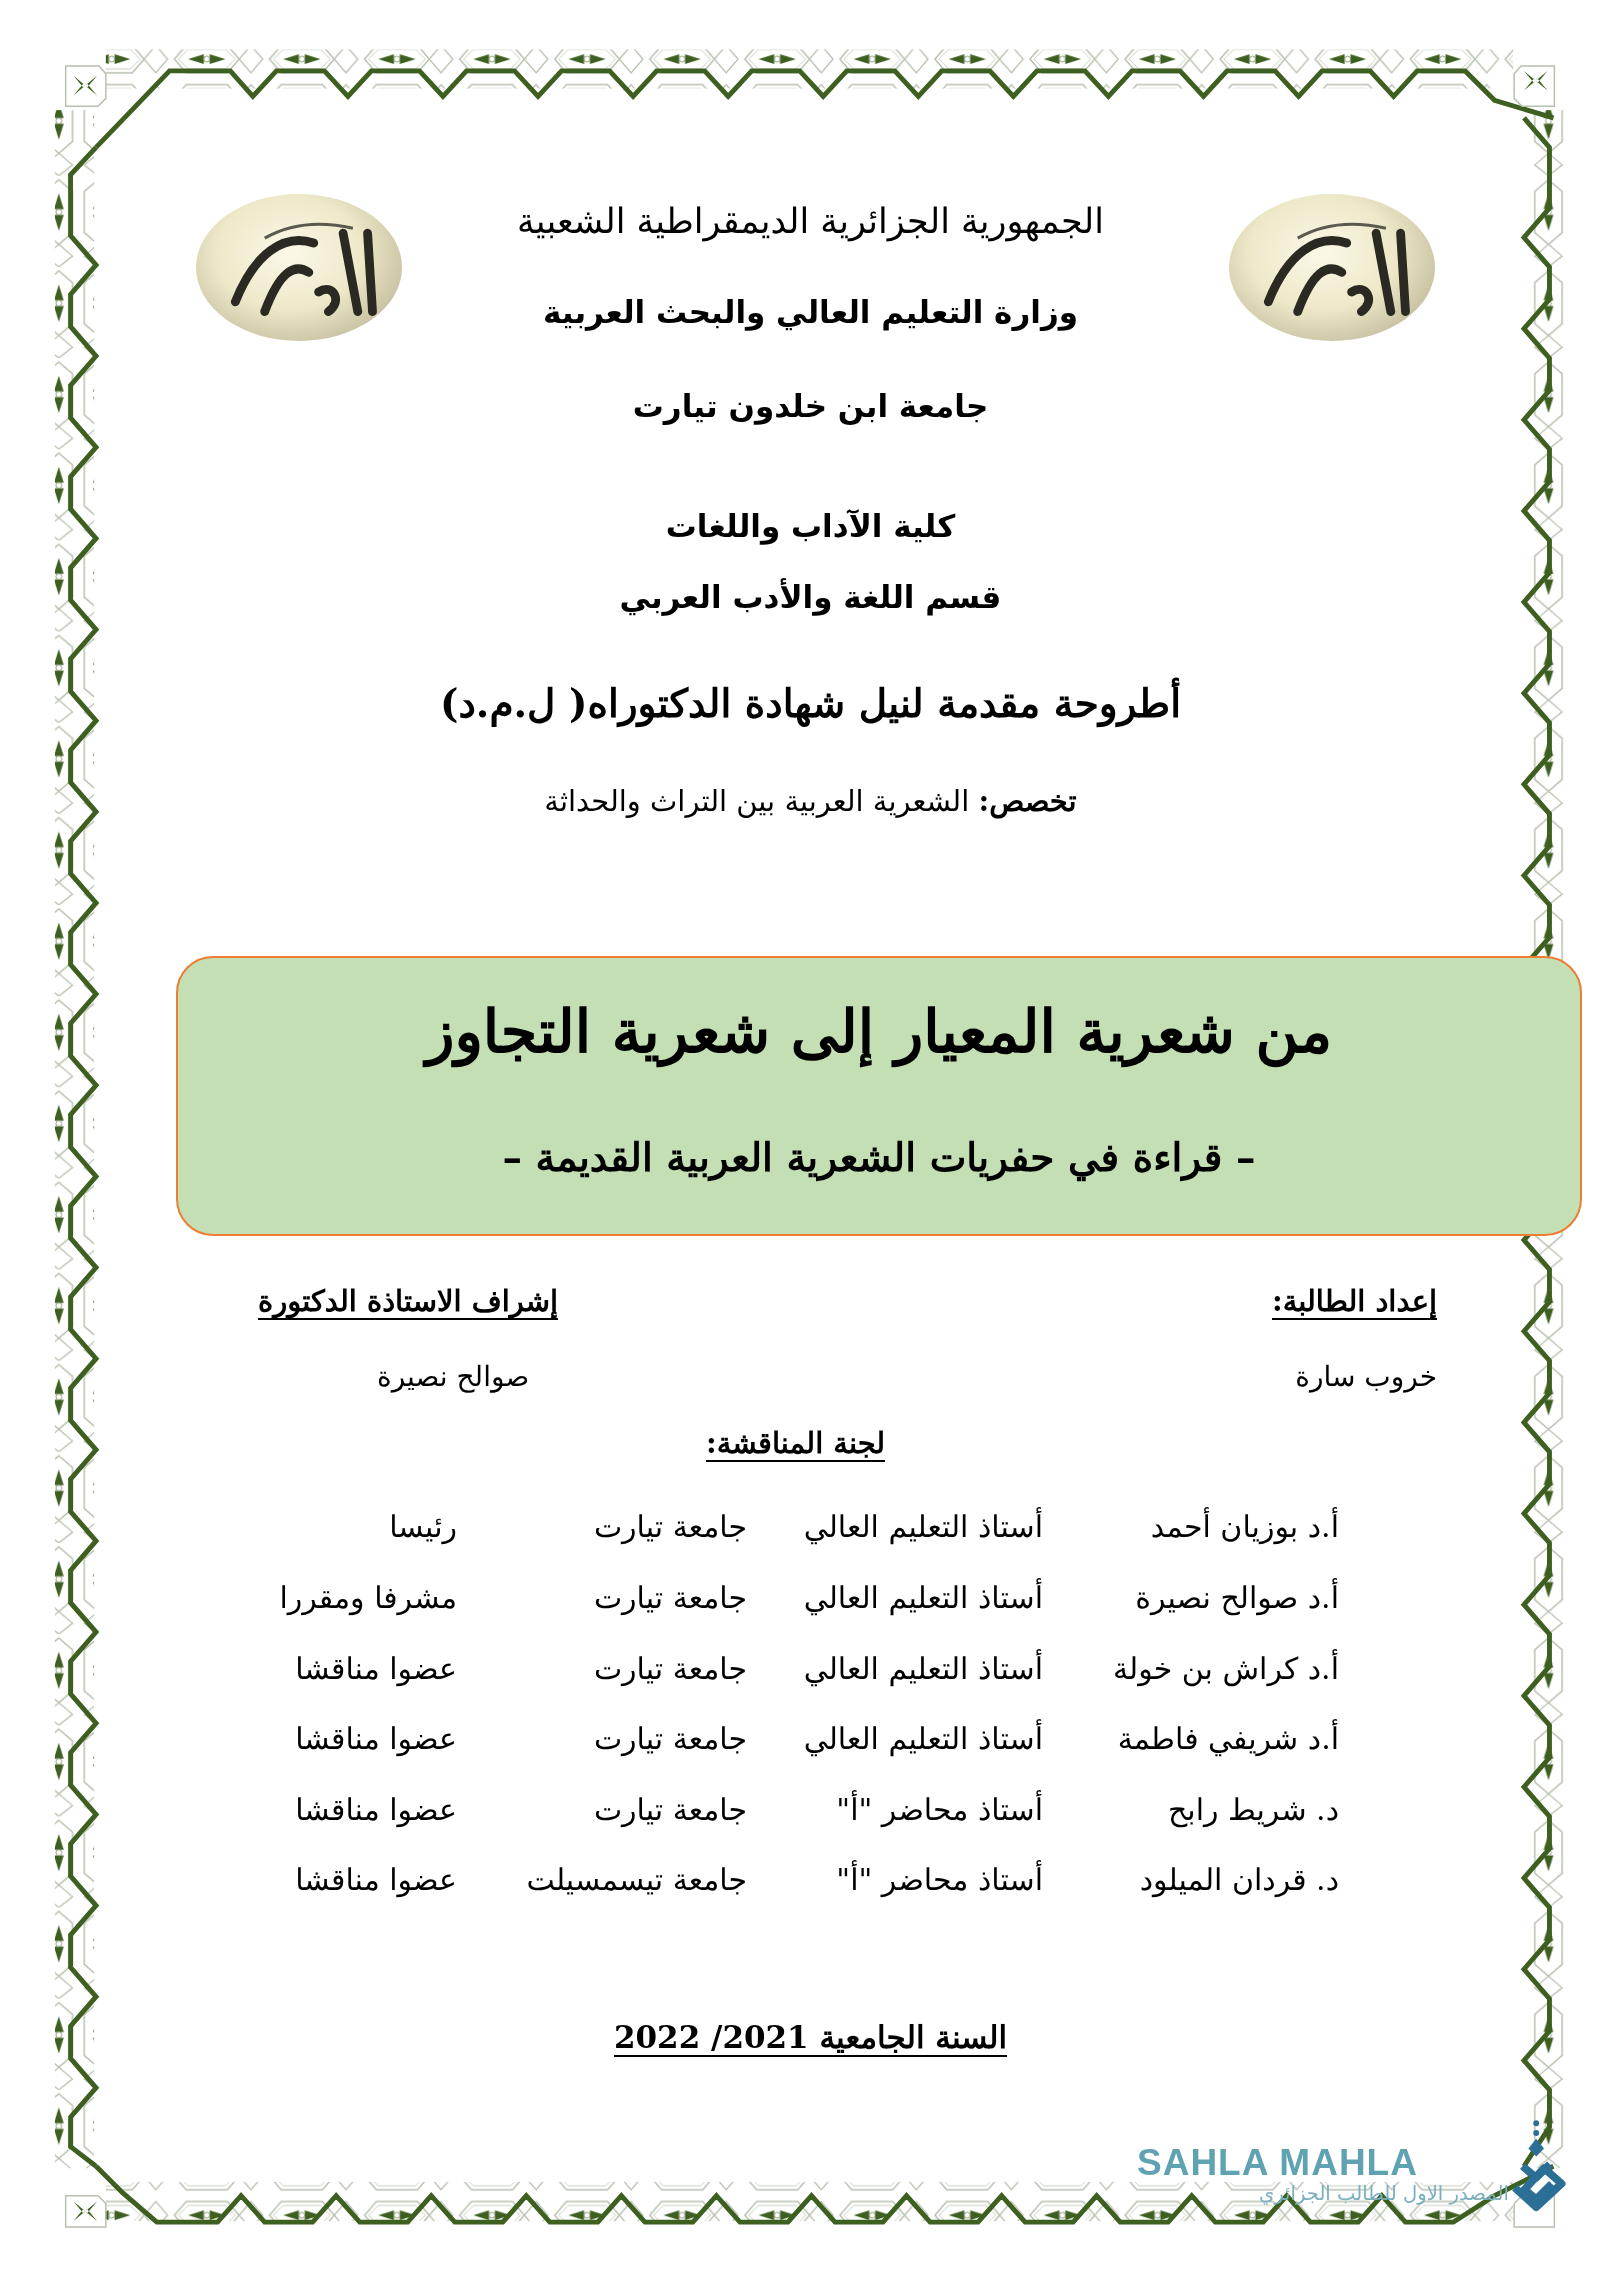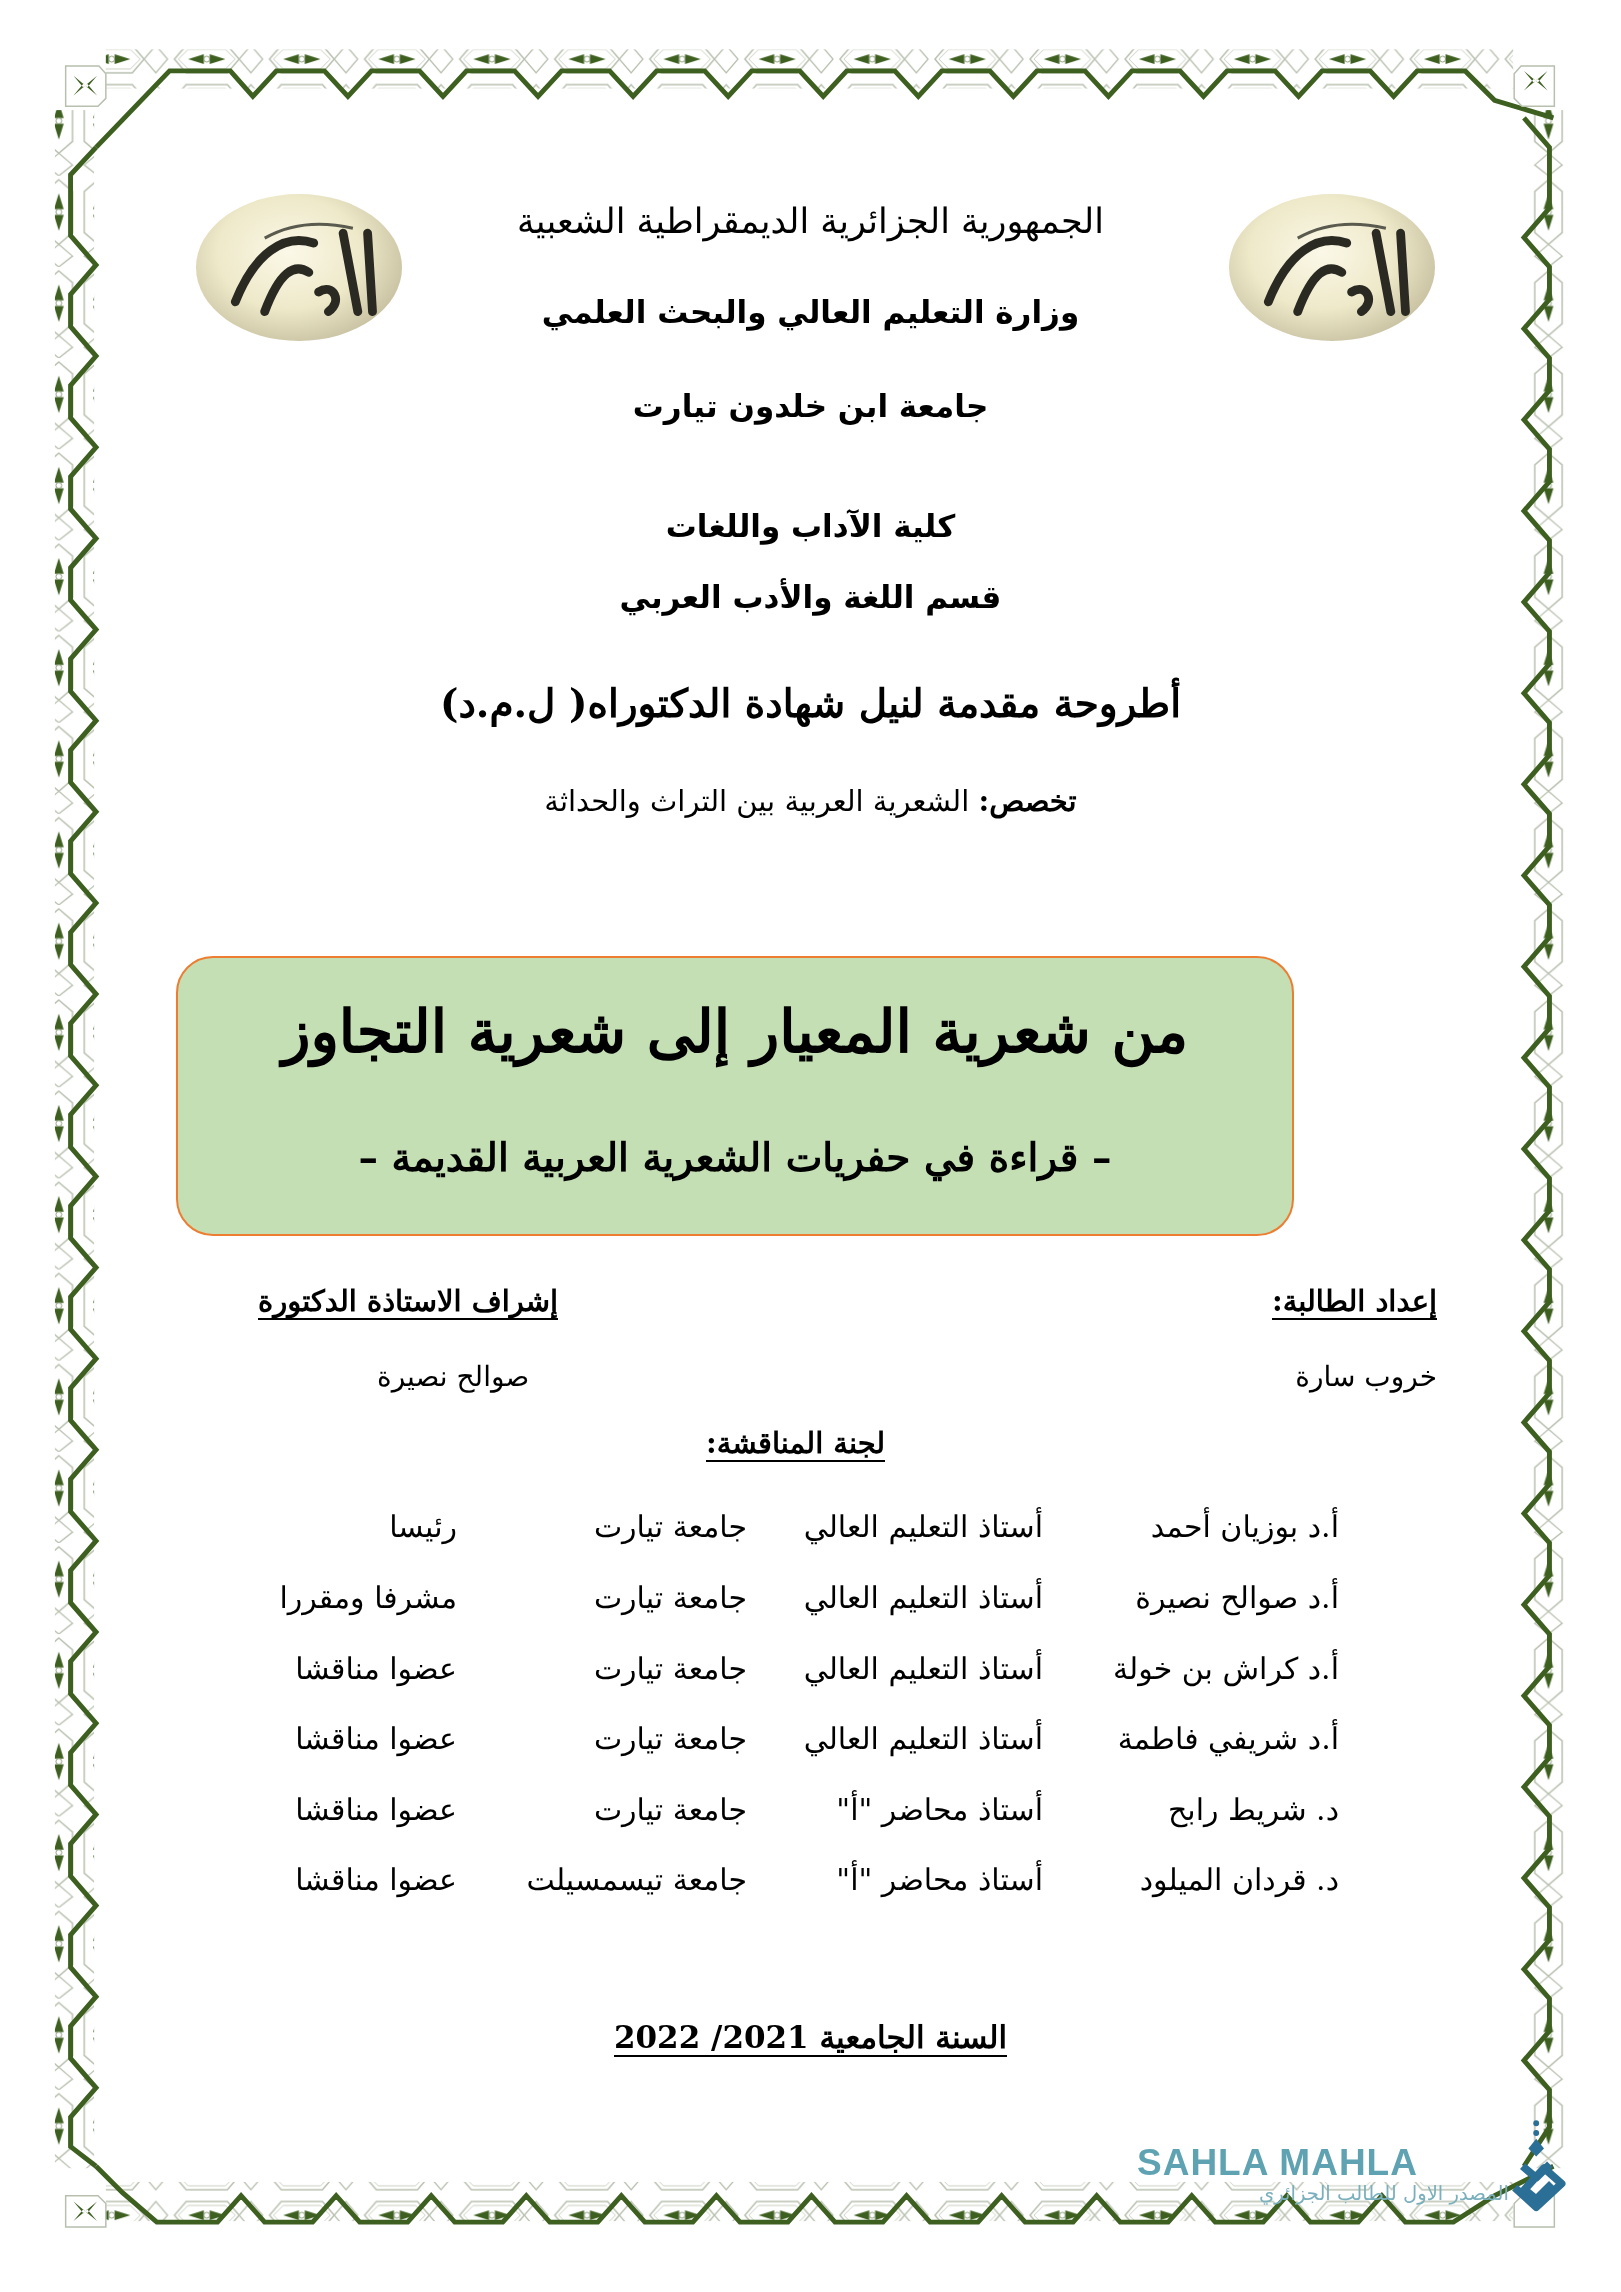--- a/index.html
+++ b/index.html
@@ -6,21 +6,21 @@
   body { width:1621px; height:2293px; position:relative; overflow:hidden;
          font-family:"DejaVu Serif", "Liberation Serif", serif; color:#000; }
   .page { position:absolute; left:0; top:0; width:1621px; height:2293px; }
   .border-svg { position:absolute; left:0; top:0; }
   .abs { position:absolute; }
   .center-line { position:absolute; left:0; width:1621px; text-align:center; direction:rtl; }
   .h-bold { font-family:"DejaVu Sans", "Liberation Sans", sans-serif; font-weight:bold; }
   .logo { position:absolute; width:206px; height:147px; border-radius:50%;
           background: radial-gradient(ellipse at 45% 40%, #fbf8e8 0%, #eee9c9 45%, #c9c3a4 75%, rgba(255,255,255,0) 100%); }
   .logo svg { position:absolute; left:0; top:0; }
-  .title-box { position:absolute; left:176px; top:956px; width:1118px; height:280px;
+  .title-box { position:absolute; left:176px; top:956px; width:1406px; height:280px;
                background:#c5dfb4; border:2.9px solid #ed7d31; border-radius:37px; box-sizing:border-box; }
   .rtl { direction:rtl; }
   .uline { border-bottom:2.9px solid #000; padding-bottom:0; }
   .committee-row { position:absolute; left:0; width:1621px; height:59px; direction:rtl; font-size:30px; }
   .committee-row span { position:absolute; top:0; white-space:nowrap; }
   .watermark { position:absolute; left:1137px; top:2143px; }
 </style>
 </head>
 <body>
 
@@ -76,21 +76,21 @@
     </svg>
   </div>
   <div class="logo" style="left:1229px; top:194px;">
     <svg width="206" height="147" viewBox="0 0 210 150">
       <path d="M40,110 C60,60 90,40 120,50 M70,120 C85,80 100,70 115,80 M150,40 L165,120 M175,40 L180,120 M125,100 C140,90 150,110 135,120" fill="none" stroke="#2a2a22" stroke-width="9" stroke-linecap="round"></path>
       <path d="M70,45 C100,28 130,28 160,35" fill="none" stroke="#5a5a4e" stroke-width="3"></path>
     </svg>
   </div>
 
   <div class="center-line" style="top:201px; font-size:35px;">الجمهورية الجزائرية الديمقراطية الشعبية</div>
-  <div class="center-line h-bold" style="top:294px; font-size:31px;">وزارة التعليم العالي والبحث العلمي</div>
+  <div class="center-line h-bold" style="top:294px; font-size:31px;">وزارة التعليم العالي والبحث العربية</div>
   <div class="center-line h-bold" style="top:388px; font-size:31px;">جامعة ابن خلدون تيارت</div>
   <div class="center-line h-bold" style="top:484px; font-size:31px;margin-top:24px;">كلية الآداب واللغات</div>
   <div class="center-line h-bold" style="top:579px; font-size:31px;">قسم اللغة والأدب العربي</div>
 
   <div class="center-line" style="top:680px; font-size:39px; font-weight:bold;">أطروحة مقدمة لنيل شهادة الدكتوراه( ل.م.د)</div>
   <div class="center-line" style="top:784px; font-size:29px;">
     <span style="font-weight:bold;">تخصص:</span><span> الشعرية العربية بين التراث والحداثة</span>
   </div>
 
   <div class="title-box">

